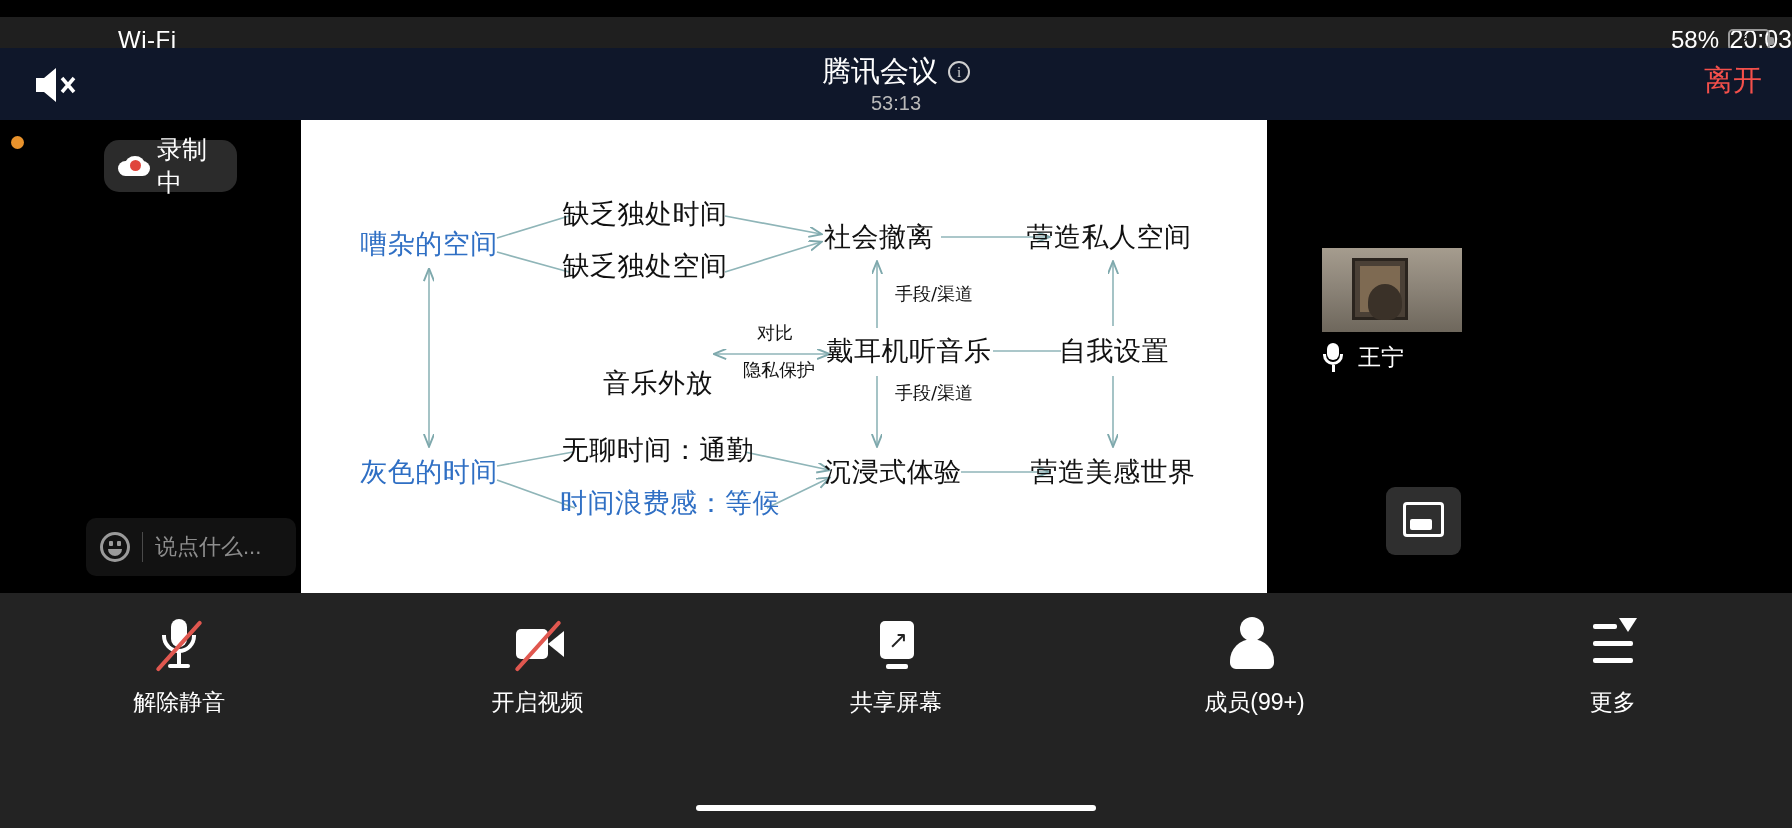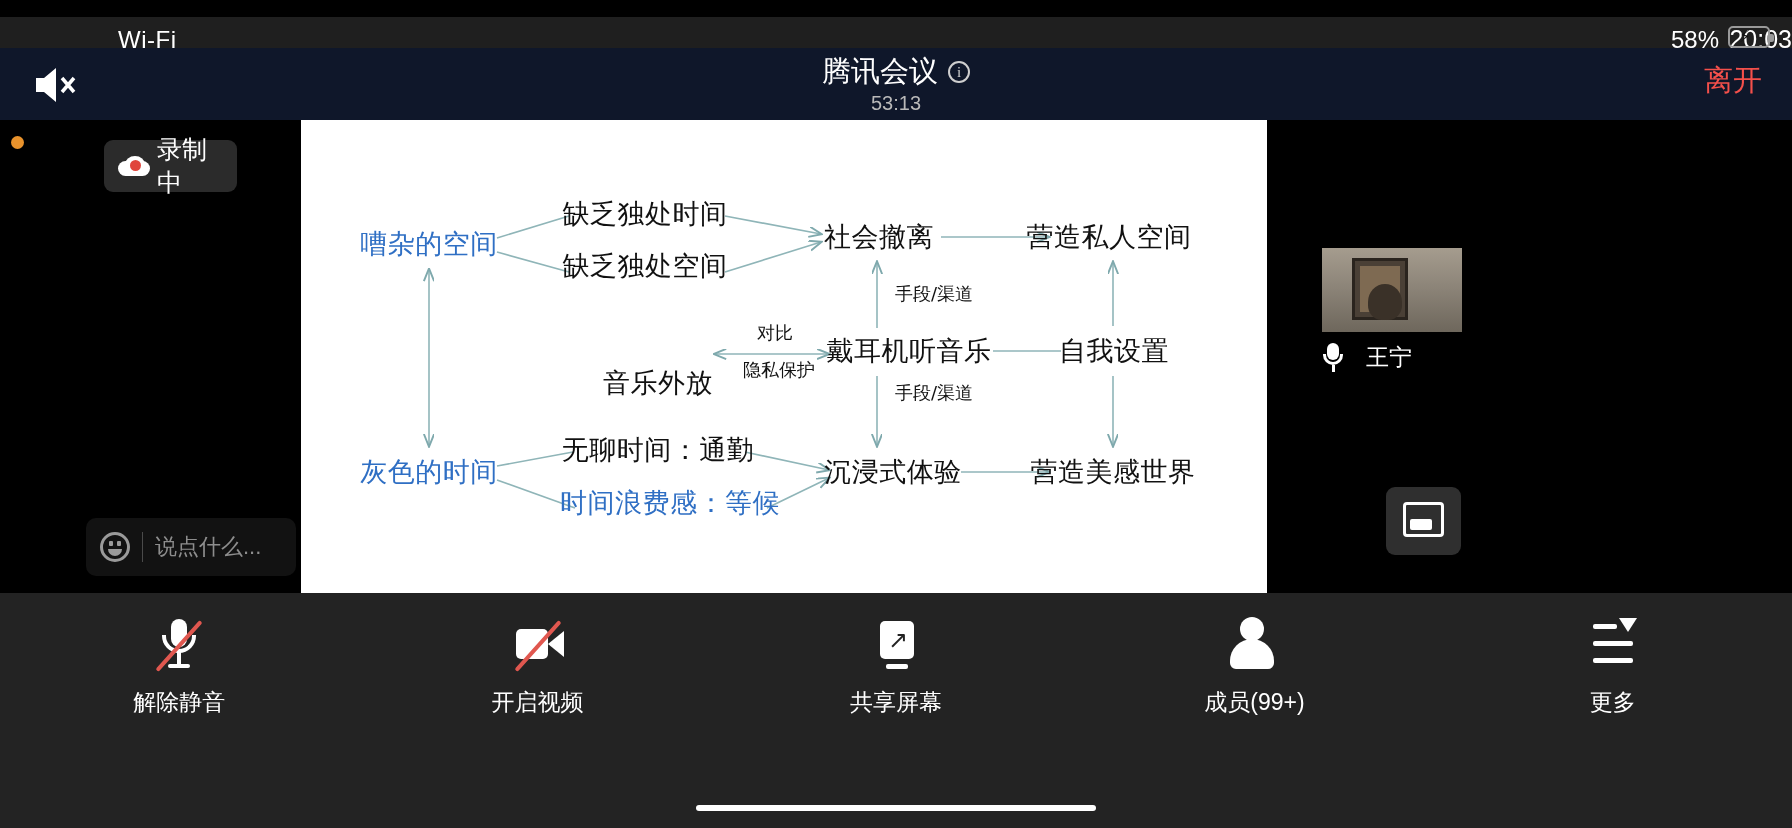--- a/index.html
+++ b/index.html
@@ -6,21 +6,21 @@
   html,body { width:1792px; height:828px; background:#000; overflow:hidden;
     font-family:"Liberation Sans","DejaVu Sans",sans-serif; }
 
   .screen { position:relative; width:1792px; height:828px; background:#000; }
 
   
   .statusbar { position:absolute; top:17px; left:0; width:1792px; height:48px;
     background:#1f1f1f; color:#fff; }
   .sb-wifi { position:absolute; left:118px; top:9px; font-size:24px; letter-spacing:.5px; }
   .sb-time { position:absolute; left:0; right:0; top:8px; text-align:right; font-size:25px; }
-  .sb-right { position:absolute; right:22px; top:9px; display:flex; align-items:flex-start; gap:9px; }
+  .sb-right { position:absolute; right:22px; top:9px; display:flex; align-items:center; gap:9px; }
   .sb-pct { font-size:24px; }
   .batt { position:relative; width:42px; height:22px; border:2px solid #9a9a9a;
     border-radius:5px; padding:2px; }
   .batt:after { content:""; position:absolute; right:-6px; top:6px; width:4px; height:8px;
     background:#9a9a9a; border-radius:0 2px 2px 0; }
   .batt-fill { width:60%; height:100%; background:#36d24a; border-radius:2px; }
   .bolt { position:absolute; left:9px; top:0px; font-size:17px; color:#111; line-height:18px; }
 
   
   .header { position:absolute; top:48px; left:0; width:1792px; height:72px; background:#0f172a; }
@@ -32,21 +32,21 @@
     color:#cfcfcf; font-size:15px; line-height:19px; text-align:center;
     font-family:"Liberation Serif",serif; }
   .timer { position:absolute; left:0; right:0; top:44px; text-align:center; color:#b9b9b9;
     font-size:20px; }
   .leave-btn { position:absolute; right:30px; top:13px; color:#f4504b; font-size:29px; }
 
   
   .rec-dot { position:absolute; left:11px; top:136px; width:13px; height:13px;
     border-radius:50%; background:#e8922c; }
   .rec-pill { position:absolute; left:104px; top:140px; width:133px; height:52px;
-    background:#2b2b2b; border-radius:9px; display:flex; align-items:center; gap:11px;
+    background:#2b2b2b; border-radius:15px; display:flex; align-items:center; gap:11px;
     padding:0 14px; }
   .cloud { position:relative; width:32px; height:20px; }
   .cloud-b { position:absolute; left:0; bottom:0; width:32px; height:15px; background:#fff;
     border-radius:8px; }
   .cloud-t { position:absolute; left:7px; top:0; width:20px; height:17px; background:#fff;
     border-radius:50%; }
   .cloud-dot { position:absolute; left:12px; top:4px; width:11px; height:11px;
     border-radius:50%; background:#e0453c; z-index:2; }
   .rec-label { color:#fff; font-size:25px; }
 
@@ -79,21 +79,21 @@
   
   .ptile { position:absolute; left:1322px; top:248px; width:140px; height:84px;
     background:#6b6256; overflow:hidden; }
   .p-wallA { position:absolute; inset:0; background:linear-gradient(180deg,#a59c8e 0%,#8d8579 45%,#6e675c 100%); }
   .p-frame { position:absolute; left:30px; top:10px; width:56px; height:62px;
     background:#4a4036; border:3px solid #2a241e; }
   .p-frame-in { position:absolute; inset:5px; background:#7e6a52; }
   .p-head { position:absolute; left:46px; top:36px; width:34px; height:36px;
     background:#3a3128; border-radius:50% 50% 40% 40%; }
   .p-name-row { position:absolute; left:1322px; top:342px; width:180px;
-    display:flex; align-items:center; gap:22px; }
+    display:flex; align-items:center; gap:14px; }
   .mic-ic { width:22px; height:30px; position:relative; }
   .mic-cap { position:absolute; left:5px; top:0; width:12px; height:17px; background:#fff;
     border-radius:6px; }
   .mic-arc { position:absolute; left:1px; top:11px; width:20px; height:11px;
     border:3px solid #fff; border-top:none; border-radius:0 0 11px 11px; }
   .mic-stem { position:absolute; left:9.5px; top:22px; width:3px; height:7px; background:#fff; }
   .p-name { color:#fff; font-size:23px; }
 
   
   .layout-btn { position:absolute; left:1386px; top:487px; width:75px; height:68px;

